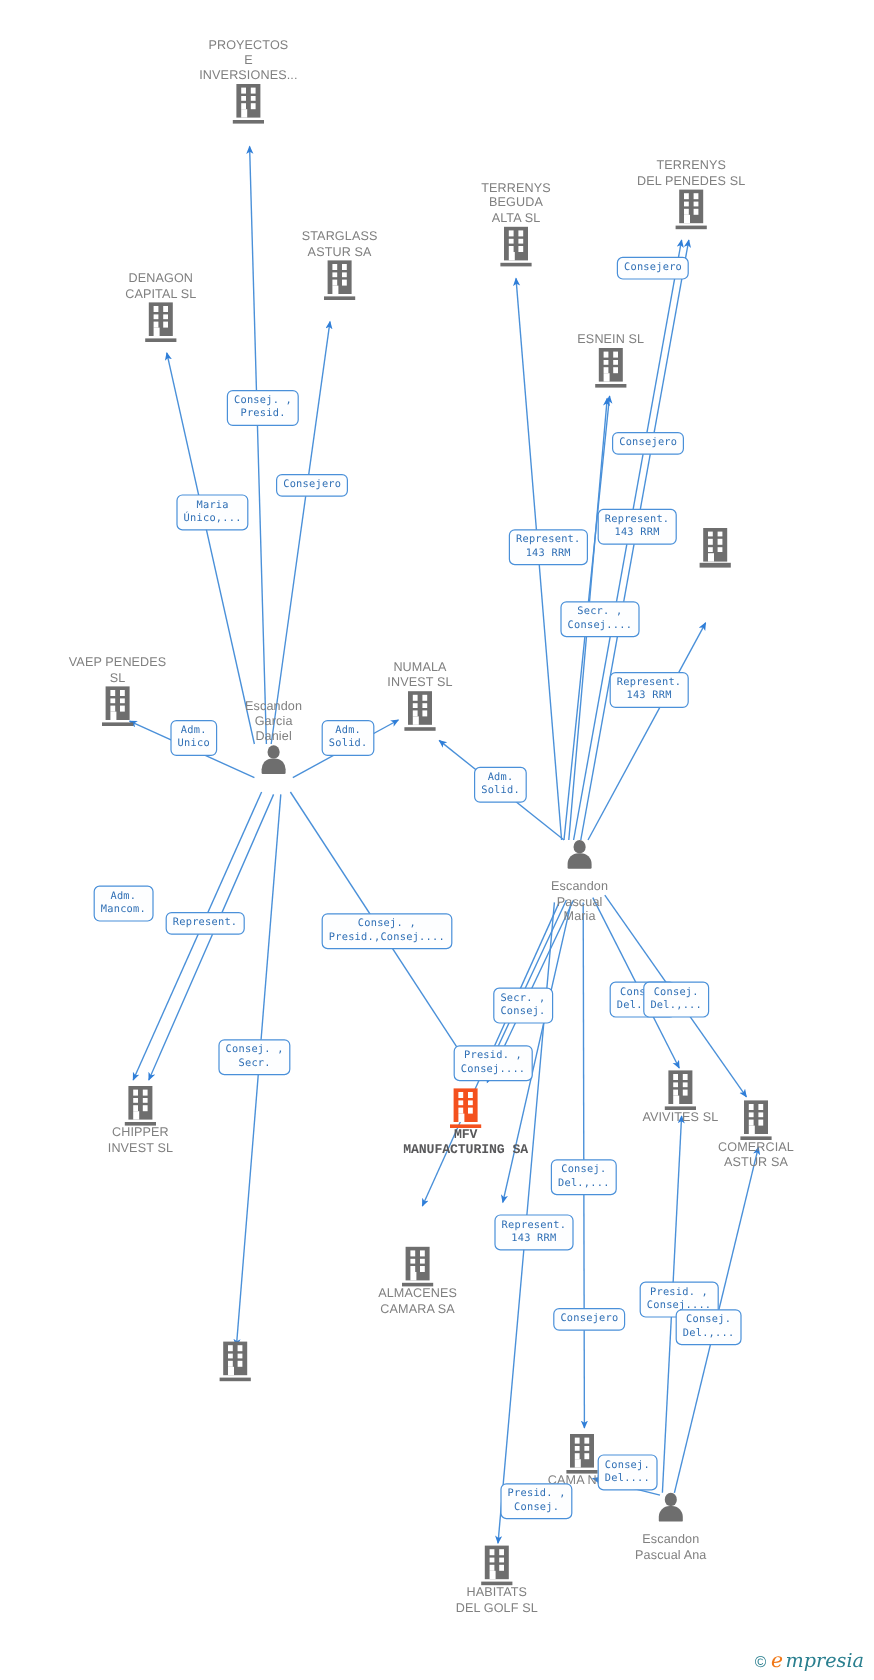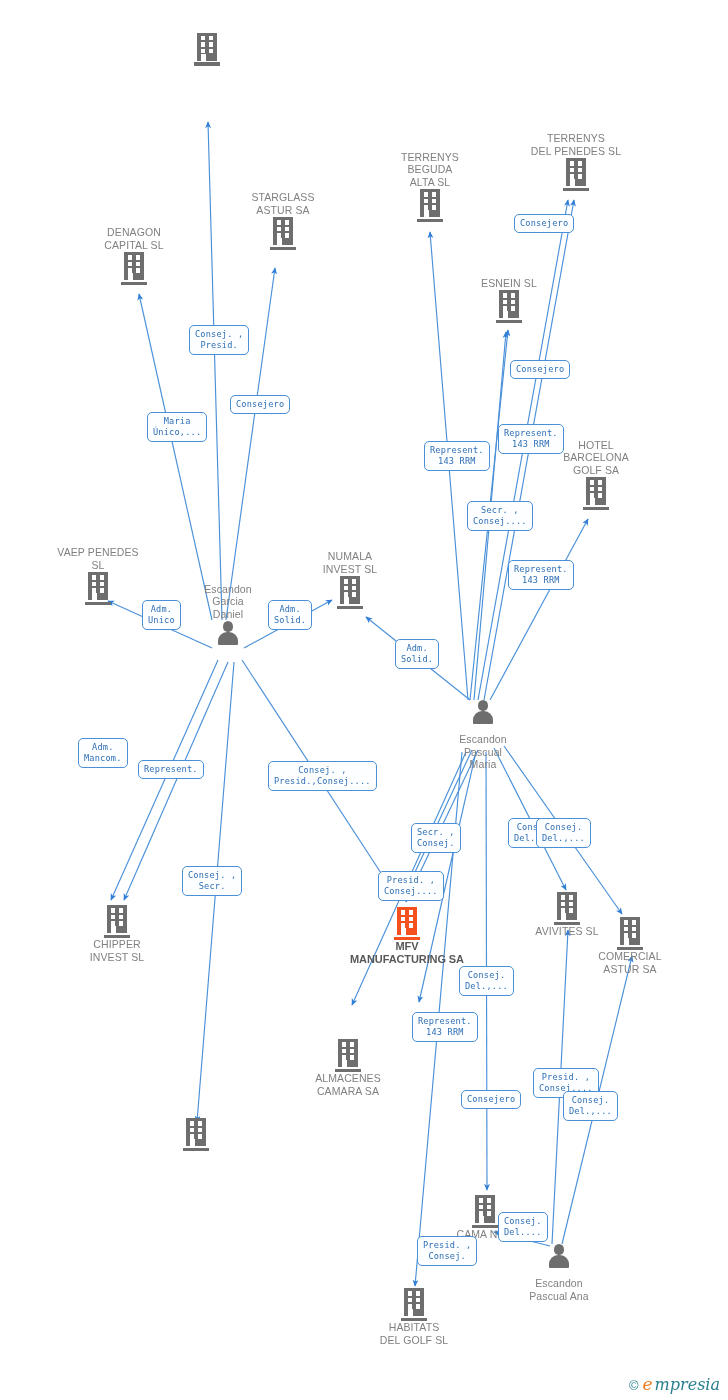--- a/index.html
+++ b/index.html
@@ -183,20 +183,23 @@
       <path d="M462,752 L415,1286"></path>
 
       <path d="M552,1244 L568,930"></path>
       <path d="M562,1244 L632,956"></path>
       <path d="M550,1246 L494,1232"></path>
     </g>
   </svg>
 
   <div id="nodes-layer">
       <div class="node" style="left: 207px; top: 31.5px;">
+        <div class="node-label">PROYECTOS
+E
+INVERSIONES...</div>
         <div class="glyph-wrap"><span class="bld"><span class="body"></span><span class="base"></span><span class="win" style="left: 6.5px; top: 4px;"></span><span class="win" style="left: 14.5px; top: 4px;"></span><span class="win" style="left: 6.5px; top: 10.5px;"></span><span class="win" style="left: 14.5px; top: 10.5px;"></span><span class="win" style="left: 6.5px; top: 17px;"></span><span class="win" style="left: 14.5px; top: 17px;"></span><span class="door"></span></span></div>
       </div>
       <div class="node" style="left: 283px; top: 191px;">
         <div class="node-label">STARGLASS
 ASTUR SA</div>
         <div class="glyph-wrap"><span class="bld"><span class="body"></span><span class="base"></span><span class="win" style="left: 6.5px; top: 4px;"></span><span class="win" style="left: 14.5px; top: 4px;"></span><span class="win" style="left: 6.5px; top: 10.5px;"></span><span class="win" style="left: 14.5px; top: 10.5px;"></span><span class="win" style="left: 6.5px; top: 17px;"></span><span class="win" style="left: 14.5px; top: 17px;"></span><span class="door"></span></span></div>
       </div>
       <div class="node" style="left: 134px; top: 226px;">
         <div class="node-label">DENAGON
 CAPITAL  SL</div>
@@ -211,23 +214,20 @@
       <div class="node" style="left: 576px; top: 132px;">
         <div class="node-label">TERRENYS
 DEL PENEDES SL</div>
         <div class="glyph-wrap"><span class="bld"><span class="body"></span><span class="base"></span><span class="win" style="left: 6.5px; top: 4px;"></span><span class="win" style="left: 14.5px; top: 4px;"></span><span class="win" style="left: 6.5px; top: 10.5px;"></span><span class="win" style="left: 14.5px; top: 10.5px;"></span><span class="win" style="left: 6.5px; top: 17px;"></span><span class="win" style="left: 14.5px; top: 17px;"></span><span class="door"></span></span></div>
       </div>
       <div class="node" style="left: 509px; top: 276.5px;">
         <div class="node-label">ESNEIN SL</div>
         <div class="glyph-wrap"><span class="bld"><span class="body"></span><span class="base"></span><span class="win" style="left: 6.5px; top: 4px;"></span><span class="win" style="left: 14.5px; top: 4px;"></span><span class="win" style="left: 6.5px; top: 10.5px;"></span><span class="win" style="left: 14.5px; top: 10.5px;"></span><span class="win" style="left: 6.5px; top: 17px;"></span><span class="win" style="left: 14.5px; top: 17px;"></span><span class="door"></span></span></div>
       </div>
       <div class="node" style="left: 596px; top: 438.5px;">
-        <div class="node-label">HOTEL
-BARCELONA
-GOLF SA</div>
         <div class="glyph-wrap"><span class="bld"><span class="body"></span><span class="base"></span><span class="win" style="left: 6.5px; top: 4px;"></span><span class="win" style="left: 14.5px; top: 4px;"></span><span class="win" style="left: 6.5px; top: 10.5px;"></span><span class="win" style="left: 14.5px; top: 10.5px;"></span><span class="win" style="left: 6.5px; top: 17px;"></span><span class="win" style="left: 14.5px; top: 17px;"></span><span class="door"></span></span></div>
       </div>
       <div class="node" style="left: 98px; top: 546px;">
         <div class="node-label">VAEP PENEDES
 SL</div>
         <div class="glyph-wrap"><span class="bld"><span class="body"></span><span class="base"></span><span class="win" style="left: 6.5px; top: 4px;"></span><span class="win" style="left: 14.5px; top: 4px;"></span><span class="win" style="left: 6.5px; top: 10.5px;"></span><span class="win" style="left: 14.5px; top: 10.5px;"></span><span class="win" style="left: 6.5px; top: 17px;"></span><span class="win" style="left: 14.5px; top: 17px;"></span><span class="door"></span></span></div>
       </div>
       <div class="node" style="left: 350px; top: 550px;">
         <div class="node-label">NUMALA
 INVEST SL</div>
@@ -243,21 +243,21 @@
         <div class="glyph-wrap"><span class="psn"><span class="head"></span><span class="body"></span></span></div>
         <div class="node-label">Escandon
 Pascual
 Maria</div>
       </div>
       <div class="node" style="left: 117px; top: 904px;">
         <div class="glyph-wrap"><span class="bld"><span class="body"></span><span class="base"></span><span class="win" style="left: 6.5px; top: 4px;"></span><span class="win" style="left: 14.5px; top: 4px;"></span><span class="win" style="left: 6.5px; top: 10.5px;"></span><span class="win" style="left: 14.5px; top: 10.5px;"></span><span class="win" style="left: 6.5px; top: 17px;"></span><span class="win" style="left: 14.5px; top: 17px;"></span><span class="door"></span></span></div>
         <div class="node-label">CHIPPER
 INVEST  SL</div>
       </div>
-      <div class="node" style="left: 407px; top: 906px;">
+      <div class="node" style="left: 388px; top: 906px; font-family: Liberation Mono, monospace;">
         <div class="glyph-wrap"><span class="bld orange"><span class="body"></span><span class="base"></span><span class="win" style="left: 6.5px; top: 4px;"></span><span class="win" style="left: 14.5px; top: 4px;"></span><span class="win" style="left: 6.5px; top: 10.5px;"></span><span class="win" style="left: 14.5px; top: 10.5px;"></span><span class="win" style="left: 6.5px; top: 17px;"></span><span class="win" style="left: 14.5px; top: 17px;"></span><span class="door"></span></span></div>
         <div class="node-label focus">MFV
 MANUFACTURING SA</div>
       </div>
       <div class="node" style="left: 567px; top: 891px;">
         <div class="glyph-wrap"><span class="bld"><span class="body"></span><span class="base"></span><span class="win" style="left: 6.5px; top: 4px;"></span><span class="win" style="left: 14.5px; top: 4px;"></span><span class="win" style="left: 6.5px; top: 10.5px;"></span><span class="win" style="left: 14.5px; top: 10.5px;"></span><span class="win" style="left: 6.5px; top: 17px;"></span><span class="win" style="left: 14.5px; top: 17px;"></span><span class="door"></span></span></div>
         <div class="node-label">AVIVITES SL</div>
       </div>
       <div class="node" style="left: 630px; top: 916px;">
         <div class="glyph-wrap"><span class="bld"><span class="body"></span><span class="base"></span><span class="win" style="left: 6.5px; top: 4px;"></span><span class="win" style="left: 14.5px; top: 4px;"></span><span class="win" style="left: 6.5px; top: 10.5px;"></span><span class="win" style="left: 14.5px; top: 10.5px;"></span><span class="win" style="left: 6.5px; top: 17px;"></span><span class="win" style="left: 14.5px; top: 17px;"></span><span class="door"></span></span></div>

